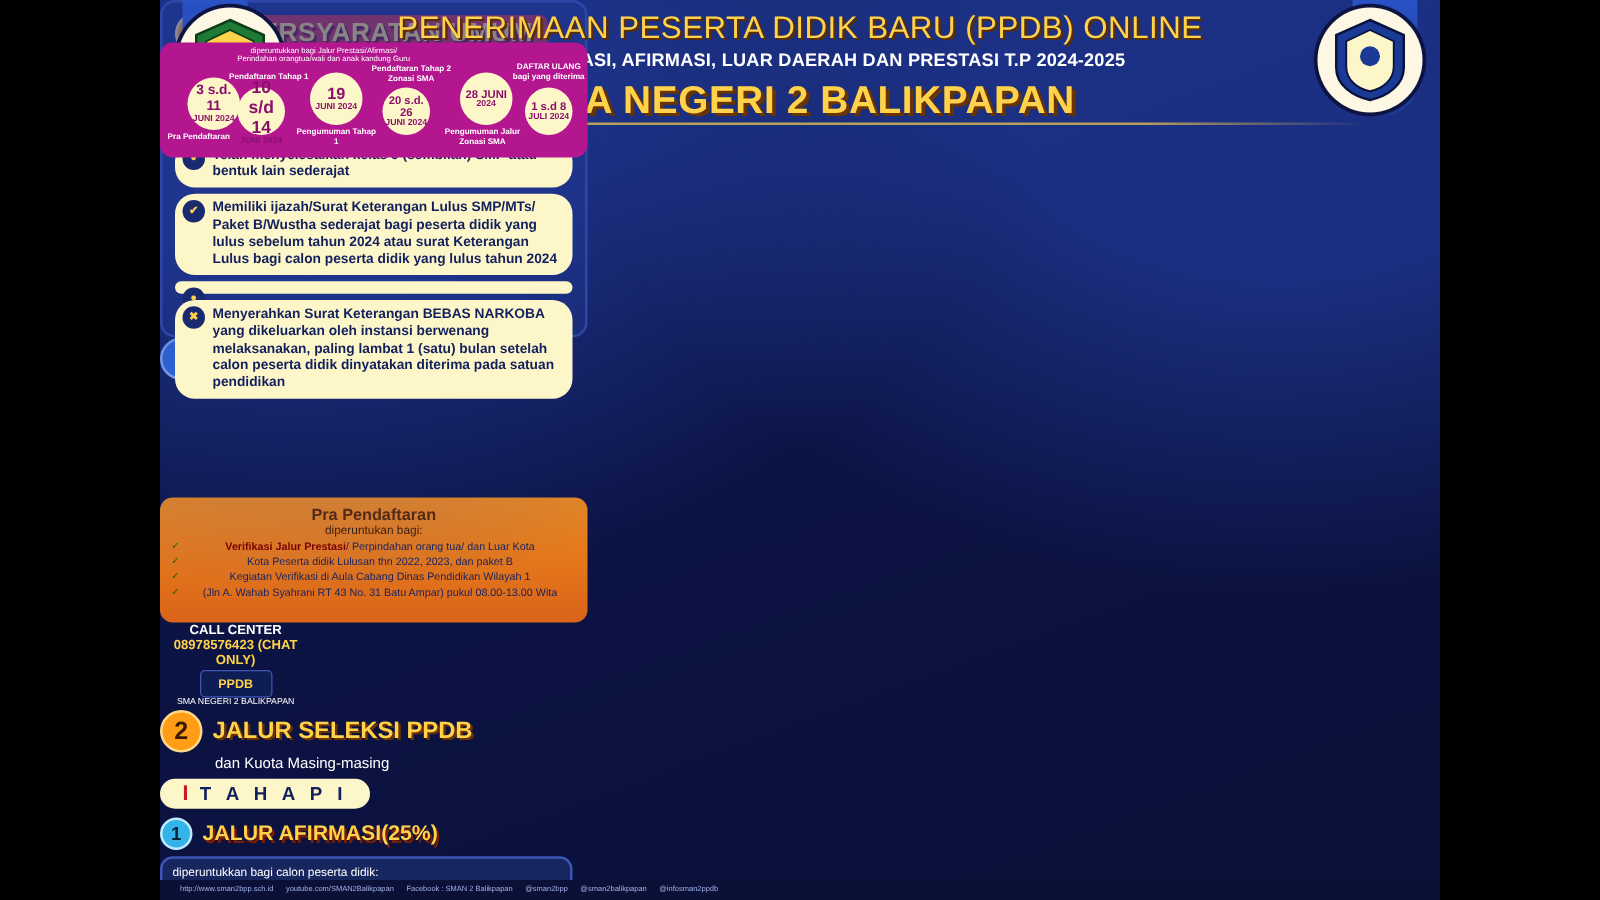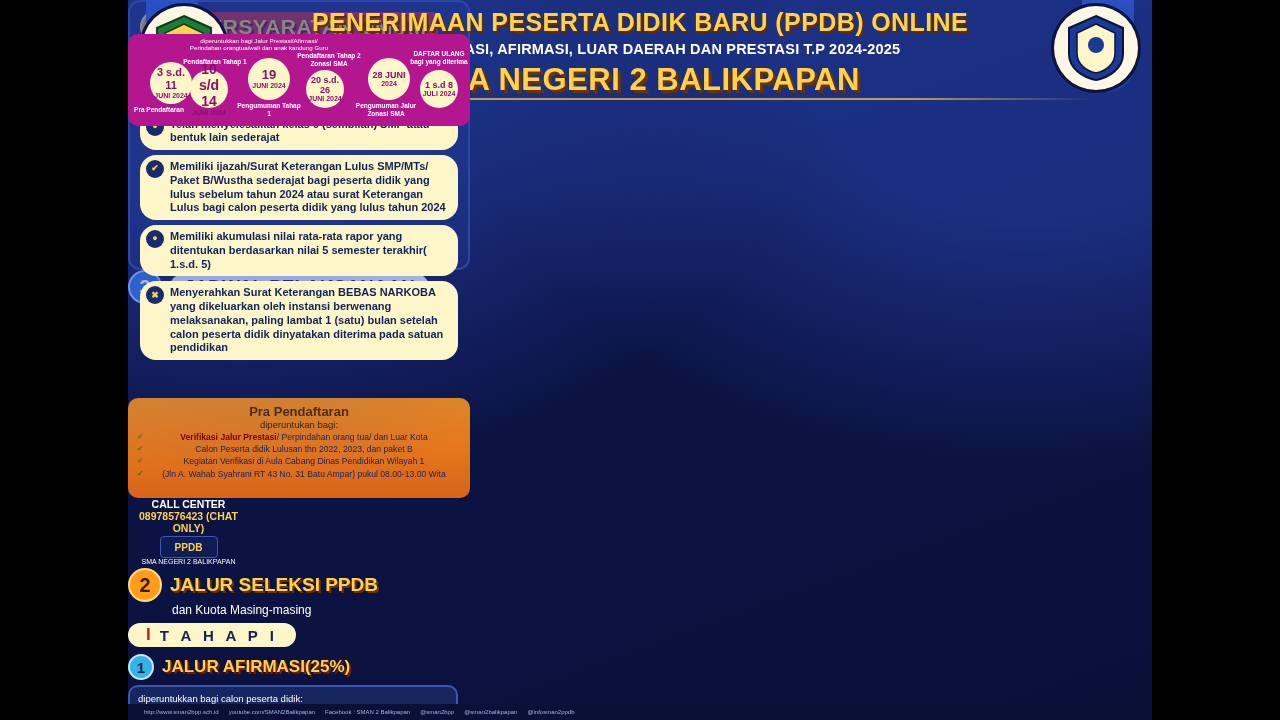--- a/index.html
+++ b/index.html
@@ -15,21 +15,21 @@
   .poster:before{
     content:""; position:absolute; left:0; top:0; width:100%; height:100%;
     background:
       radial-gradient(ellipse at 12% 6%, rgba(40,70,180,.55) 0 18%, transparent 45%),
       radial-gradient(ellipse at 88% 6%, rgba(40,70,180,.55) 0 18%, transparent 45%);
     pointer-events:none;
   }
   
   .hdr { position:absolute; left:0; top:0; width:100%; height:104px; text-align:center; }
   .hdr-line1 {
-    margin-top:8px; font-size:25px; font-weight:bold; letter-spacing:.4px;
+    margin-top:8px; font-size:25px; font-weight:normal; letter-spacing:.4px;
     color:#ffd24a; text-shadow:2px 2px 0 #5a2e00;
   }
   .hdr-line2 { margin-top:4px; font-size:14.5px; font-weight:bold; color:#ffffff; letter-spacing:.2px;}
   .hdr-line3 {
     margin-top:5px; font-size:31px; font-weight:bold; color:#ffd24a;
     text-shadow:3px 3px 0 #6a3400; letter-spacing:.5px;
   }
   .hdr-rule { position:absolute; left:60px; right:60px; bottom:4px; height:2px;
     background:linear-gradient(90deg,transparent,#b9a05a 20%,#b9a05a 80%,transparent); }
   .logo { position:absolute; top:6px; width:84px; height:84px; border-radius:50%;
@@ -163,21 +163,20 @@
     <div class="item">
       <span class="dot">●</span>
       <span>Telah menyelesaikan kelas 9 (sembilan) SMP atau bentuk lain sederajat</span>
     </div>
     <div class="item">
       <span class="dot">✔</span>
       <span>Memiliki ijazah/Surat Keterangan Lulus SMP/MTs/ Paket B/Wustha sederajat bagi peserta didik yang lulus sebelum tahun 2024 atau surat Keterangan Lulus bagi calon peserta didik yang lulus tahun 2024</span>
     </div>
     <div class="item">
       <span class="dot">●</span>
-      <span>Memiliki akumulasi nilai rata-rata rapor yang ditentukan berdasarkan nilai 5 semester terakhir( 1.s.d. 5)</span>
     </div>
     <div class="item">
       <span class="dot">✖</span>
       <span>Menyerahkan Surat Keterangan BEBAS NARKOBA yang dikeluarkan oleh instansi berwenang melaksanakan, paling lambat 1 (satu) bulan setelah calon peserta didik dinyatakan diterima pada satuan pendidikan</span>
     </div>
   </div>
 
   <div id="jadwal">
     <div id="jadwal-head">
       <div class="num-badge" style="background:#2f6fe0;color:#fff;border-color:#9dc0ff">3</div>
@@ -225,21 +224,21 @@
       <div class="tl-lbl" style="left:280px; top:16px; width:62px;">DAFTAR ULANG bagi yang diterima</div>
     </div>
   </div>
 
   <div id="prapend">
     <h4>Pra Pendaftaran</h4>
     <div class="sub">diperuntukan bagi:</div>
     <div class="pp-li">
       <em>Verifikasi Jalur Prestasi</em><span>/ Perpindahan orang tua/ dan Luar Kota</span>
     </div>
-    <div class="pp-li">Calon Peserta didik Lulusan thn 2022, 2023, dan paket B</div>
+    <div class="pp-li">Kota Peserta didik Lulusan thn 2022, 2023, dan paket B</div>
     <div class="pp-li">Kegiatan Verifikasi di Aula Cabang Dinas Pendidikan Wilayah 1</div>
     <div class="pp-li" style="padding-left:10px">(Jln A. Wahab Syahrani RT 43 No. 31 Batu Ampar) pukul 08.00-13.00 Wita</div>
   </div>
 
   <div id="callcenter">
     <div class="h">CALL CENTER</div>
     <div class="n">08978576423 (CHAT ONLY)</div>
     <div class="ppdb-logo">PPDB</div>
     <div class="sm">SMA NEGERI 2 BALIKPAPAN</div>
   </div>

